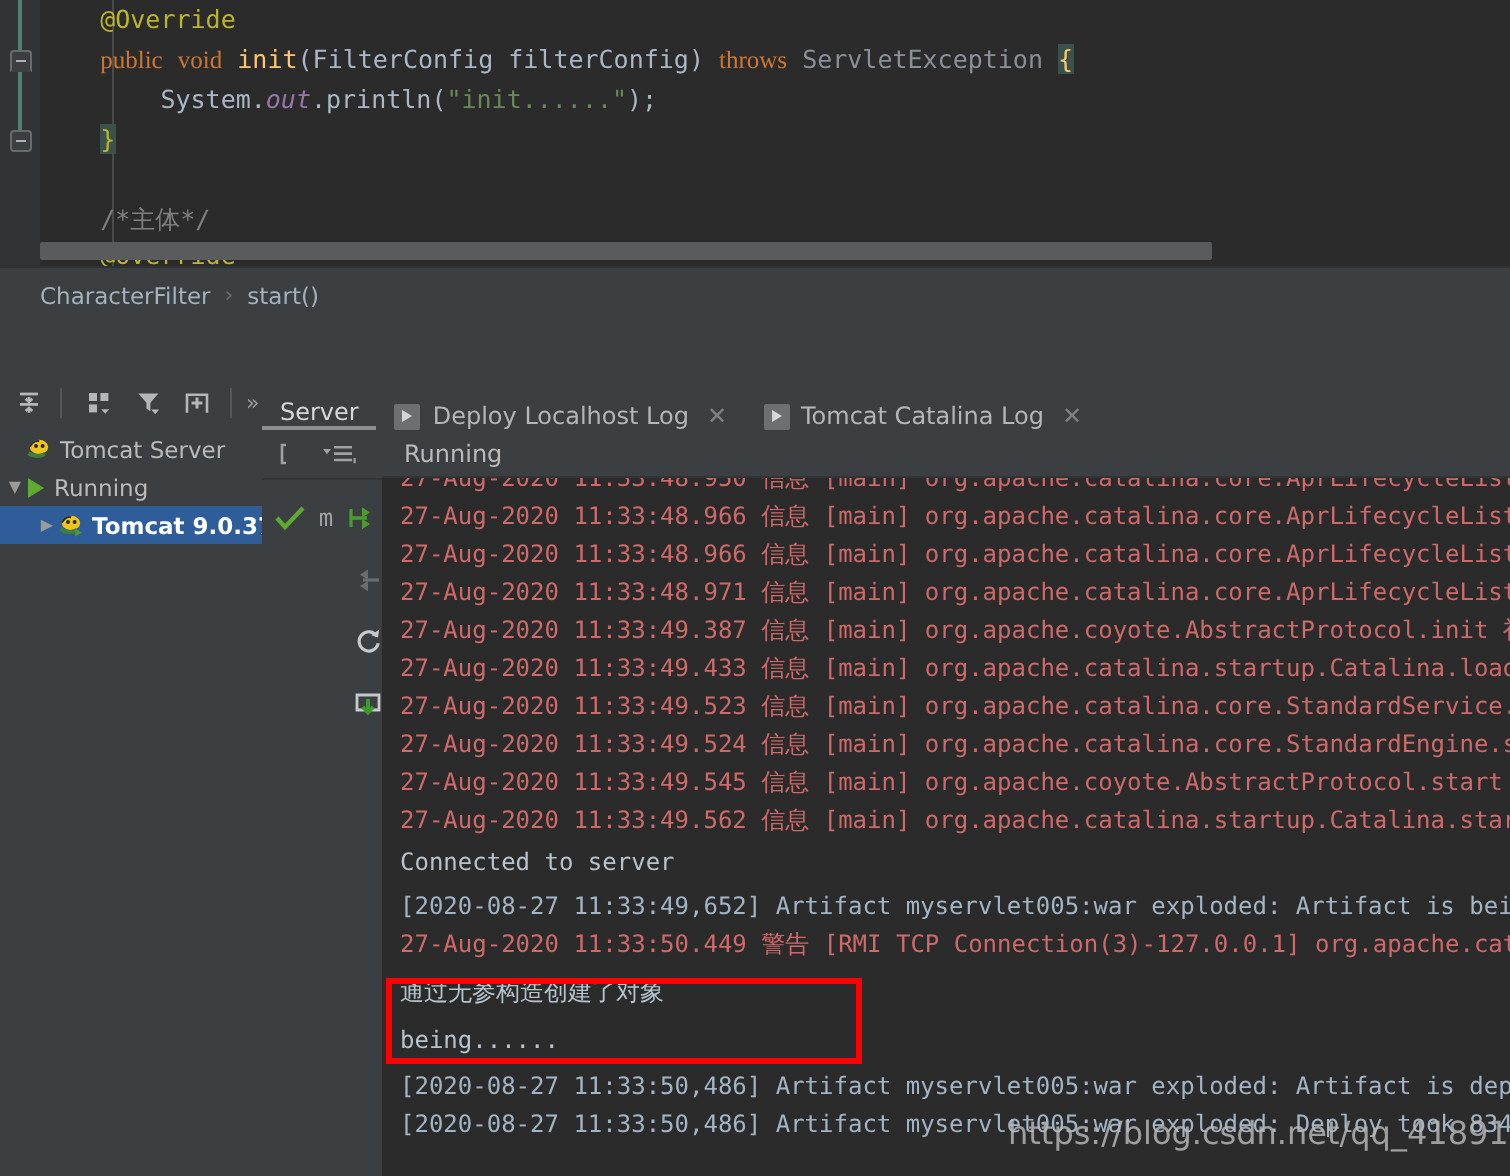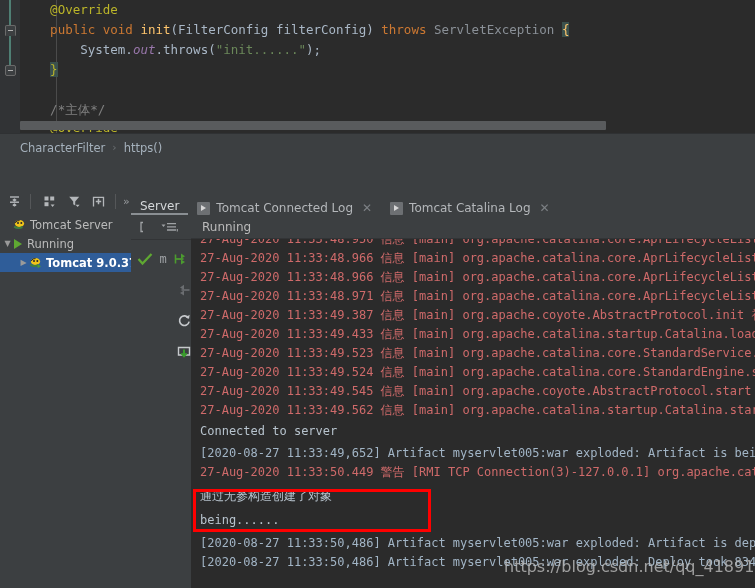--- a/index.html
+++ b/index.html
@@ -85,21 +85,21 @@
   .code-line {
     position: absolute;
     left: 0;
     height: 20px;
     line-height: 20px;
     white-space: pre;
     font-family: "DejaVu Sans Mono", "Liberation Mono", monospace;
     font-size: 12.5px;
     color: #a9b7c6;
   }
-  .kw    { color: #cc7832; }
+  .kw    { color: #cc7832; font-family: Liberation Serif, serif; }
   .ann   { color: #bbb529; }
   .meth  { color: #ffc66d; }
   .type  { color: #a9b7c6; }
   .cls   { color: #8a9097; }
   .str   { color: #6a8759; }
   .fld   { color: #9876aa; font-style: italic; }
   .cmt   { color: #808080; }
   .brace-hl { background: #3b514d; color: #ffc66d; }
   .brace-g  { background: #3b514d; color: #bbb529; }
 
@@ -393,34 +393,34 @@
     <div class="gutter"></div>
     <div class="method-bar"></div>
     <div class="fold open" style="top:25px;"></div>
     <div class="fold minus-end" style="top:65px;"></div>
 
     <div class="editor-body">
       <div class="indent-guide"></div>
       <div id="code-lines">
           <div class="code-line" style="top: 0px;"><span>    </span><span class="ann">@Override</span></div>
           <div class="code-line" style="top: 20px;"><span>    </span><span class="kw">public</span><span> </span><span class="kw">void</span><span> </span><span class="meth">init</span><span>(</span><span class="type">FilterConfig filterConfig</span><span>)</span><span> </span><span class="kw">throws</span><span> </span><span class="cls">ServletException</span><span> </span><span class="brace-hl">{</span></div>
-          <div class="code-line" style="top: 40px;"><span>        </span><span>System.</span><span class="fld">out</span><span>.throws(</span><span class="str">"init......"</span><span>);</span></div>
+          <div class="code-line" style="top: 40px;"><span>        </span><span>System.</span><span class="fld">out</span><span>.println(</span><span class="str">"init......"</span><span>);</span></div>
           <div class="code-line" style="top: 60px;"><span>    </span><span class="brace-g">}</span></div>
           <div class="code-line" style="top: 80px;"></div>
           <div class="code-line" style="top: 100px;"><span>    </span><span class="cmt">/*主体*/</span></div>
           <div class="code-line" style="top: 118px;"><span>    </span><span class="ann">@Override</span></div>
         </div>
     </div>
     <div class="edit-hscroll"></div>
   </div>
 
   <div class="breadcrumb">
     <span class="crumb">CharacterFilter</span>
     <span class="crumb-sep">›</span>
-    <span class="crumb">https()</span>
+    <span class="crumb">start()</span>
   </div>
 
   <div class="tw-header">
     <div class="tw-top-strip"></div>
   </div>
 
   <div class="tool-strip">
     <div class="tbtn">
       <svg width="15" height="15" viewBox="0 0 15 15">
         <path d="M3 3 h9" stroke="#b4b7ba" stroke-width="1.4"></path>
@@ -453,21 +453,21 @@
     <div class="tsep"></div>
     <span class="chev2">»</span>
   </div>
 
   <div class="tabs" id="tabs">
       <div class="tab active">
         <span>Server</span>
       </div>
       <div class="tab">
         <span class="tabicon"></span>
-        <span>Tomcat Connected Log</span>
+        <span>Deploy Localhost Log</span>
         <span class="tabclose">✕</span>
       </div>
       <div class="tab">
         <span class="tabicon"></span>
         <span>Tomcat Catalina Log</span>
         <span class="tabclose">✕</span>
       </div>
     </div>
 
   <div class="tree-panel" id="tree-panel">

